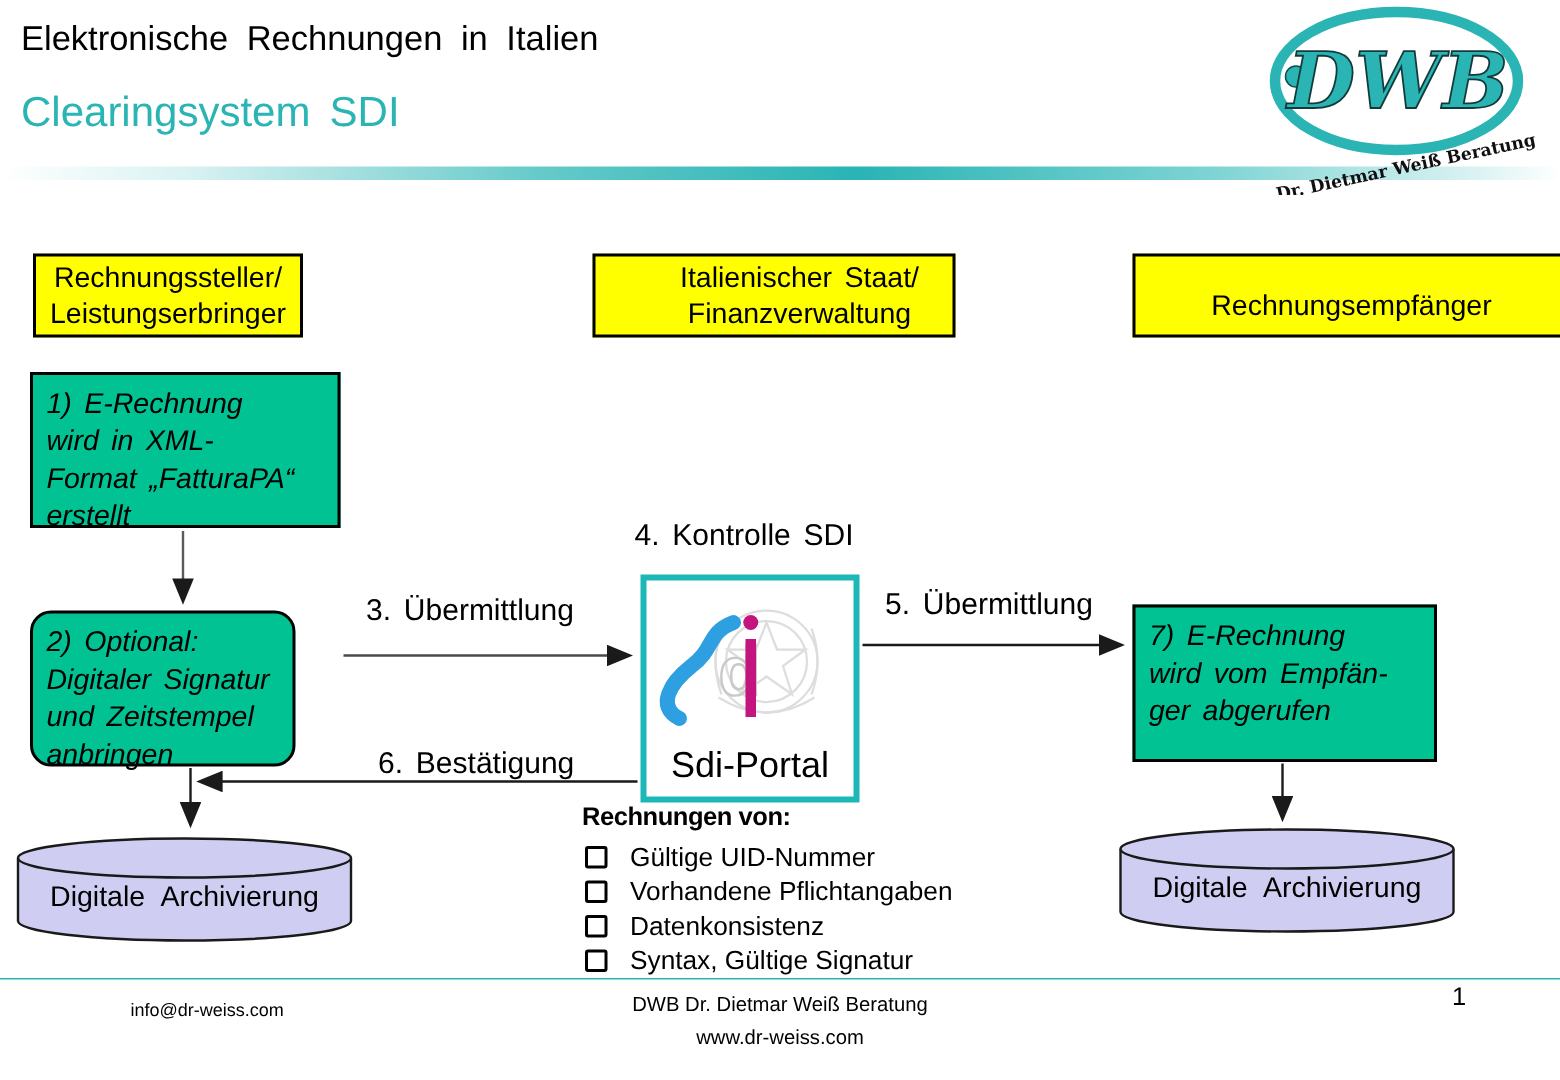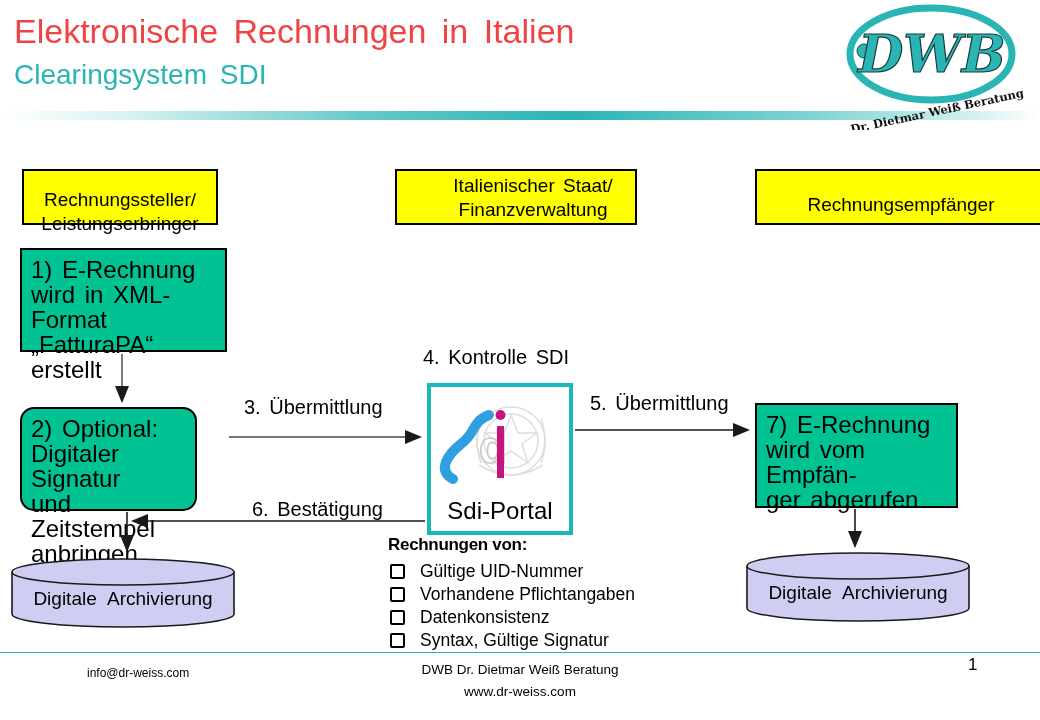--- a/index.html
+++ b/index.html
@@ -3,34 +3,34 @@
 <meta charset="utf-8">
 <style>
   html,body{margin:0;padding:0;background:#fff;}
   .slide{
     position:relative;width:1040px;height:720px;background:#fff;overflow:hidden;
     font-family:"Liberation Sans", sans-serif;color:#000;
   }
   .abs{position:absolute;}
   .pre{white-space:pre-line;}
   
-  .title{left:14px;top:12px;font-size:34px;color:#ef4444;word-spacing:6px;}
+  .title{left:14px;top:12px;font-size:23px;color:#000000;word-spacing:6px;}
   .subtitle{left:14px;top:59px;font-size:28px;color:#2AB4B4;word-spacing:5px;}
   .rule{left:0;top:111px;width:1040px;height:9px;
     background:linear-gradient(to right,#ffffff 0%,#d9f2f2 12%,#64c9c9 35%,#2ab4b4 55%,#7fd4d4 78%,#ddf3f3 95%,#ffffff 100%);}
   .logo{left:838px;top:2px;width:190px;height:128px;}
   
   .ybox{background:#FFFF00;border:2px solid #000;box-sizing:border-box;
     text-align:center;font-size:19px;line-height:24px;word-spacing:3px;}
-  .ybox.issuer{left:22px;top:169px;width:196px;height:56px;padding-top:17px;}
+  .ybox.issuer{left:22px;top:169px;width:180px;height:56px;padding-top:3px;}
   .ybox.state{left:395px;top:169px;width:242px;height:56px;padding-top:3px;padding-left:34px;}
   .ybox.recipient{left:755px;top:169px;width:292px;height:56px;padding-top:22px;}
   
   .gbox{background:#00C292;border:2px solid #000;box-sizing:border-box;
-    font-size:24px;line-height:25px;padding:7px 6px 16px 9px;word-spacing:3px;}
+    font-size:19px;line-height:25px;padding:7px 6px 16px 9px;word-spacing:3px;font-style:italic;}
   .gbox.step1{left:20px;top:248px;width:207px;height:104px;}
   .gbox.step2{left:20px;top:407px;width:177px;height:104px;border-radius:14px;}
   .gbox.step7{left:755px;top:403px;width:203px;height:105px;}
   
   .portal{left:427px;top:383px;width:146px;height:152px;background:#fff;
     border:4px solid #1CB8B8;box-sizing:border-box;text-align:center;}
   .portal-label{position:absolute;left:0;right:0;bottom:6px;font-size:24px;}
   
   .flabel{font-size:20px;word-spacing:3px;}
   .l3{left:244px;top:396px;}

